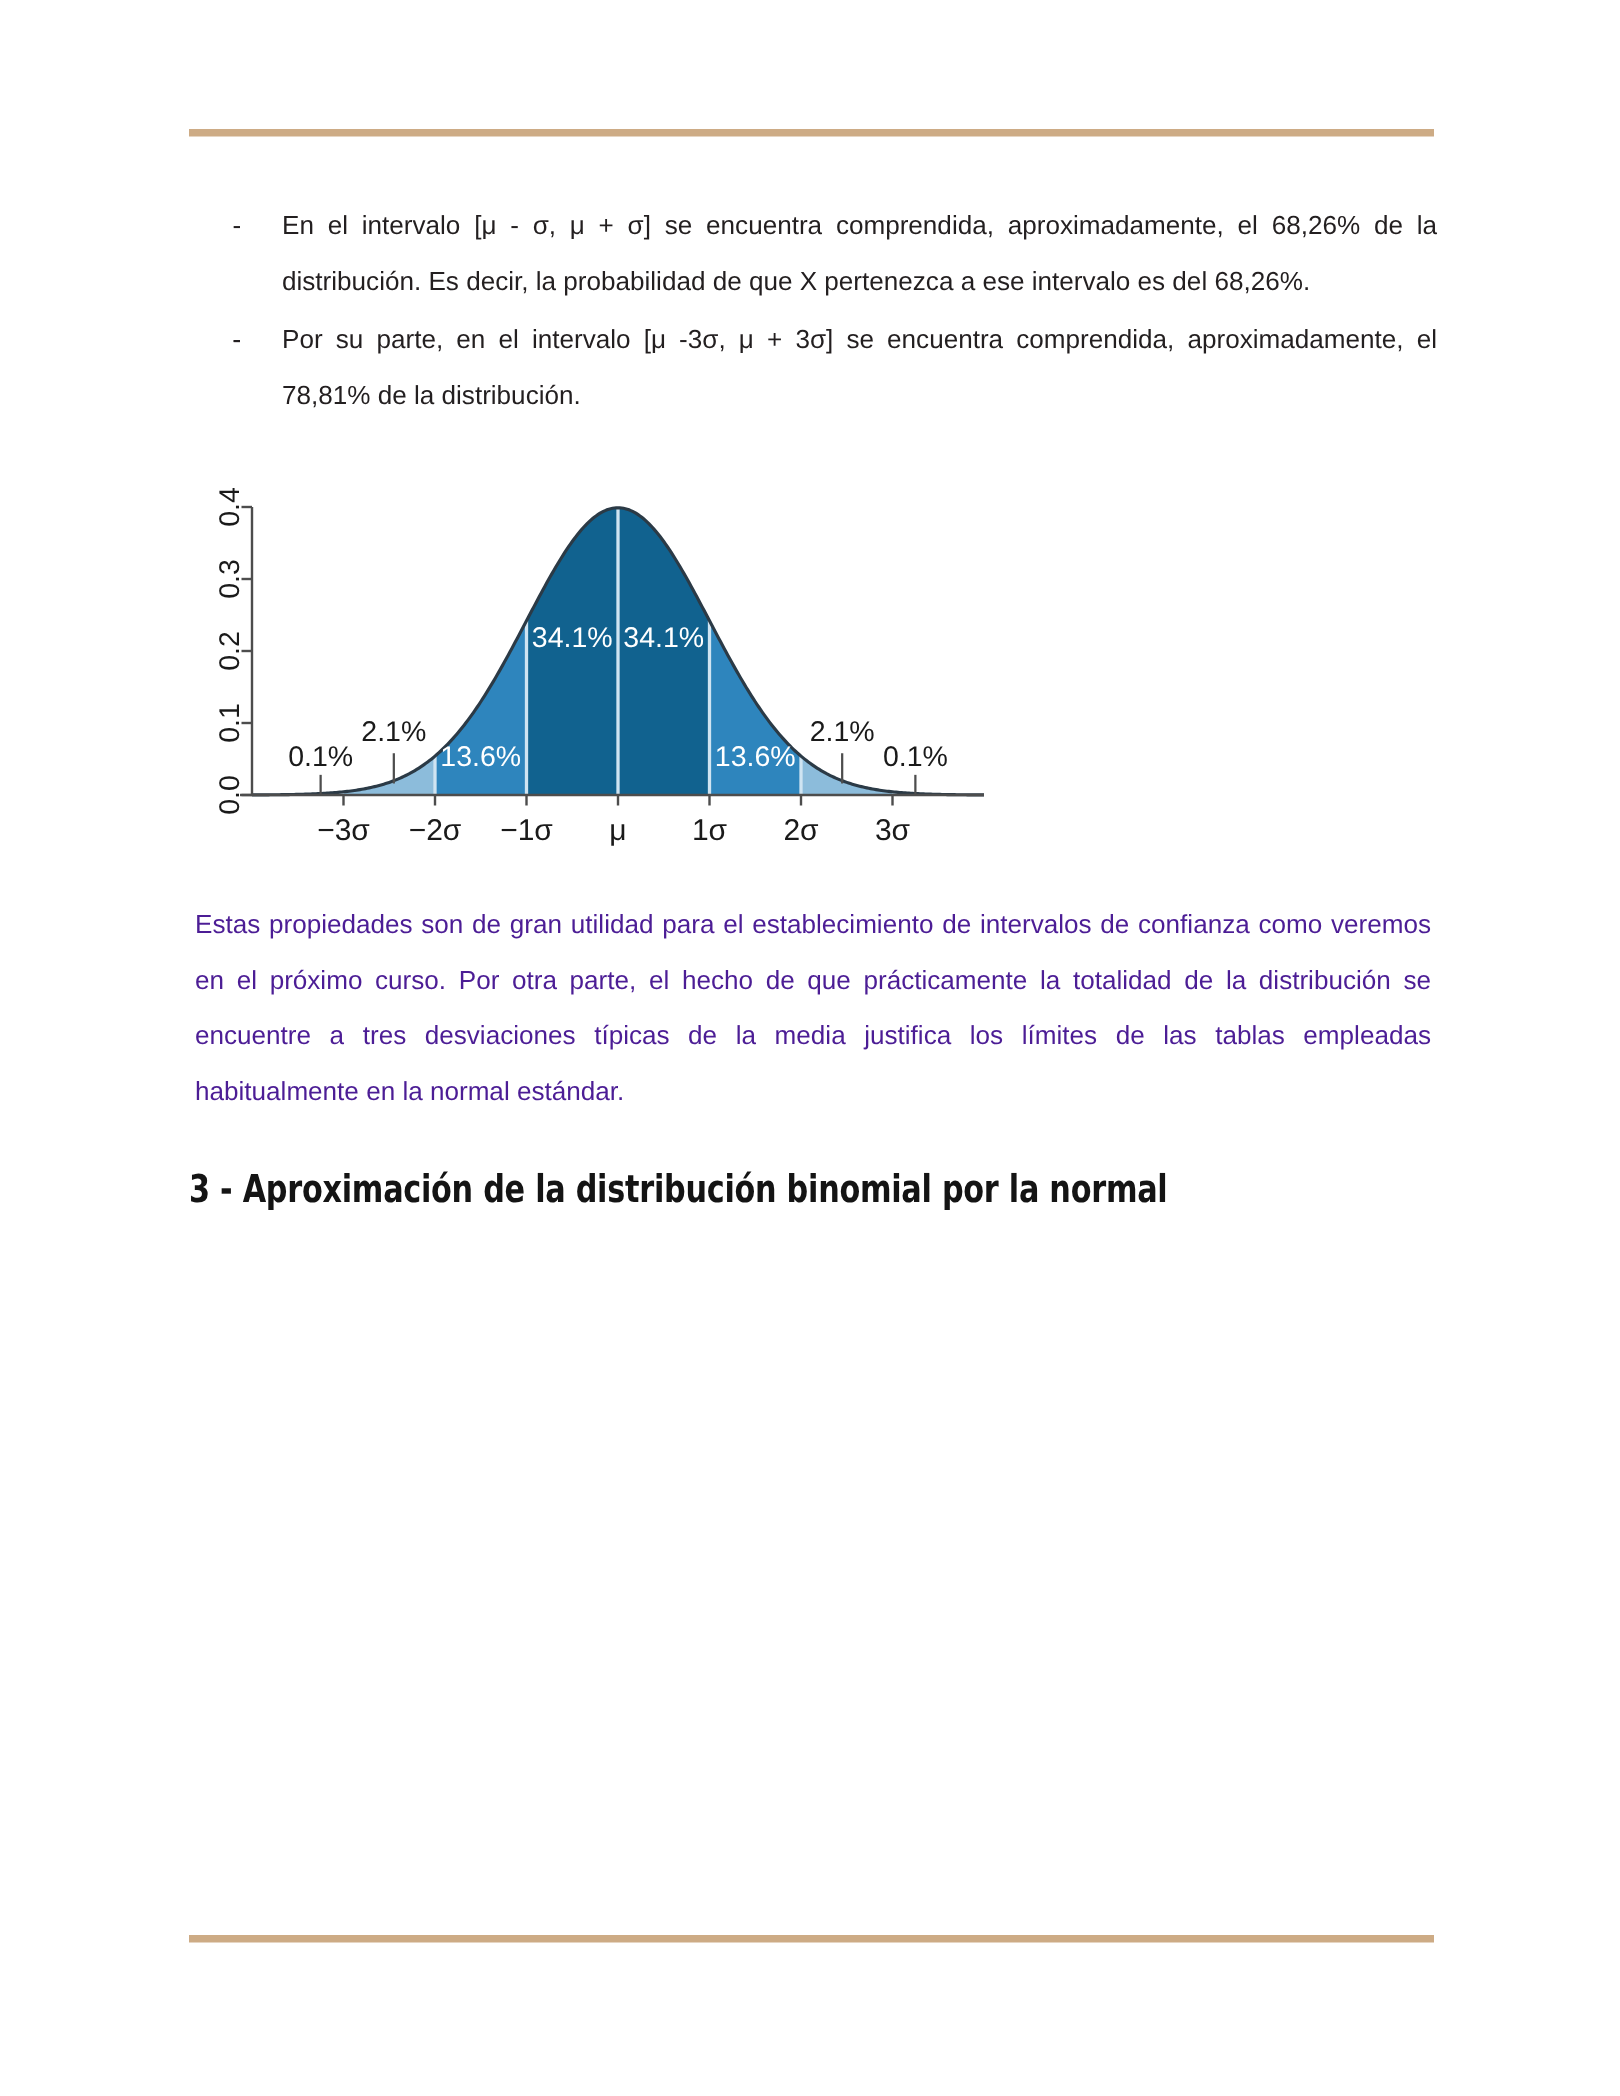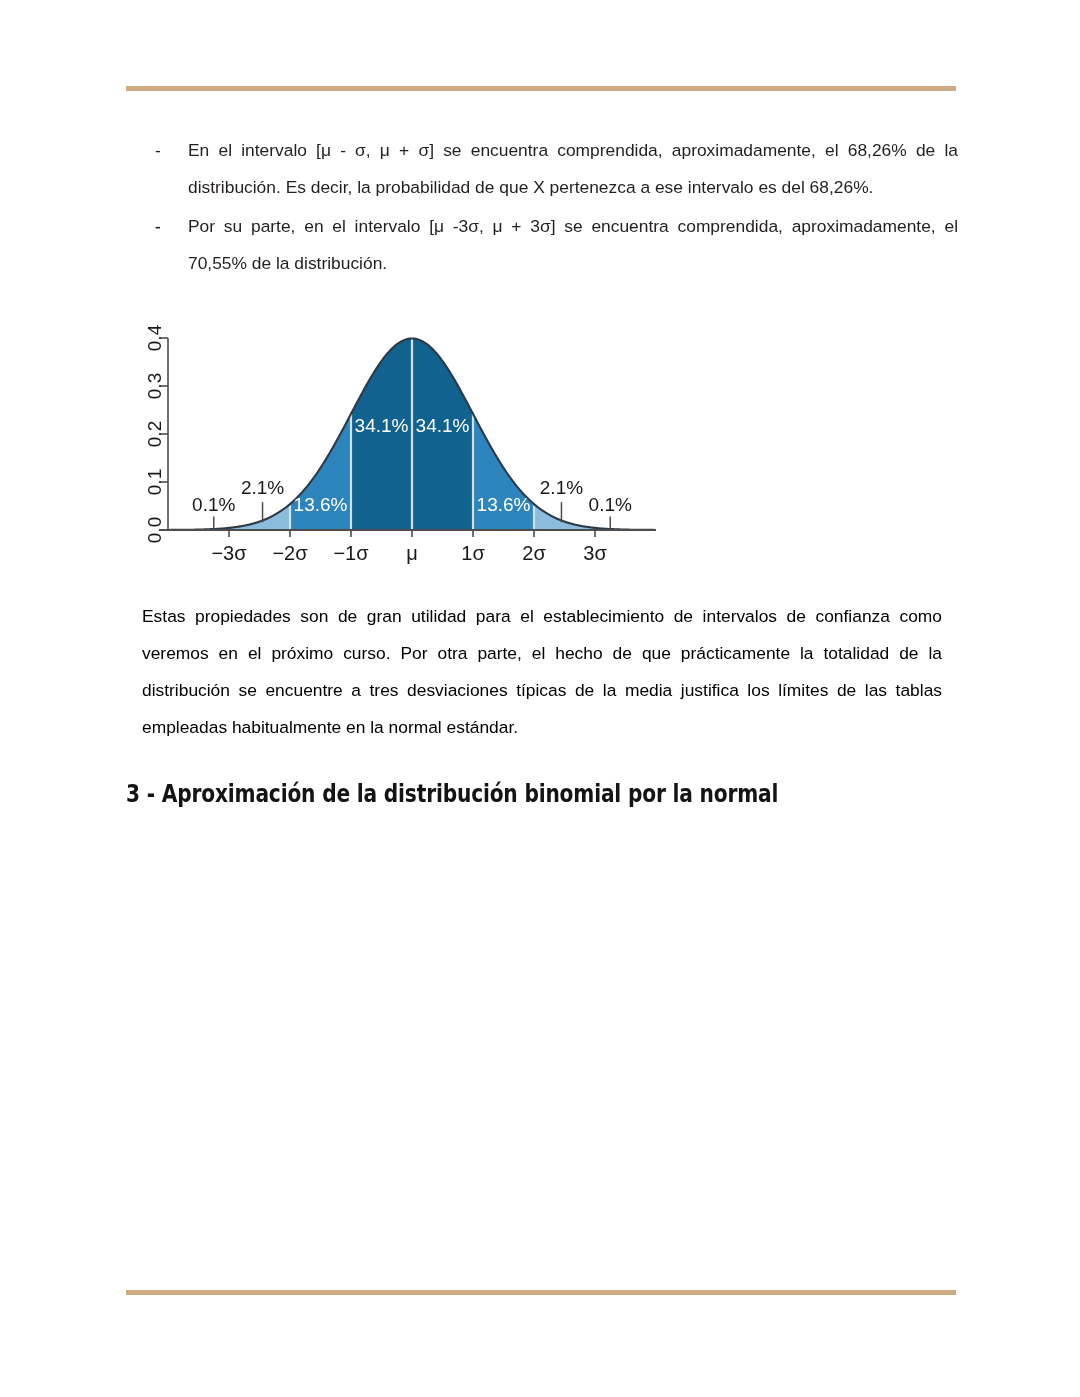--- a/index.html
+++ b/index.html
@@ -64,22 +64,22 @@
     height: 252px;
     margin-top: 34px;
     margin-left: 0px;
   }
   .chart-svg { display: block; }
 
   
   .para {
     font-size: 17.4px;
     line-height: 37px;
-    color: #000000;
-    margin: 16px;
+    color: #4c1d95;
+    margin: 4px;
   }
   .para.justified {
     text-align: justify;
     text-justify: inter-word;
   }
   .para-after-chart { margin-top: 30px; }
 
   
   .section-heading {
     font-family: "DejaVu Sans Condensed", "Liberation Sans Narrow", "Liberation Sans", sans-serif;
@@ -109,21 +109,21 @@
       <span class="dash">-</span>
       <span>En el intervalo [μ - σ, μ + σ] se encuentra comprendida, aproximadamente, el 68,26% de la distribución. Es decir, la probabilidad de que X pertenezca a ese intervalo es del 68,26%.</span>
     </div>
 
     <div class="bullet-item">
       <span class="dash">-</span>
     </div>
 
     <div class="bullet-item">
       <span class="dash">-</span>
-      <span>Por su parte, en el intervalo [μ -3σ, μ + 3σ] se encuentra comprendida, aproximadamente, el 70,55% de la distribución.</span>
+      <span>Por su parte, en el intervalo [μ -3σ, μ + 3σ] se encuentra comprendida, aproximadamente, el 78,81% de la distribución.</span>
     </div>
 
   </div>
 
   <div class="chart-block">
     <svg class="chart-svg" width="540" height="252" viewBox="0 0 540 252">
       <defs>
 
         <clipPath id="curveClip">
           <path id="curvePath" d="M42.00 213.94 L43.22 213.93 L44.44 213.92 L45.66 213.92 L46.88 213.91 L48.10 213.90 L49.32 213.90 L50.54 213.89 L51.76 213.88 L52.98 213.87 L54.20 213.86 L55.42 213.85 L56.64 213.84 L57.86 213.82 L59.08 213.81 L60.30 213.80 L61.52 213.78 L62.74 213.76 L63.96 213.75 L65.18 213.73 L66.40 213.71 L67.62 213.68 L68.84 213.66 L70.06 213.64 L71.28 213.61 L72.50 213.58 L73.72 213.55 L74.94 213.52 L76.16 213.48 L77.38 213.45 L78.60 213.41 L79.82 213.37 L81.04 213.32 L82.26 213.28 L83.48 213.23 L84.70 213.17 L85.92 213.12 L87.14 213.06 L88.36 212.99 L89.58 212.93 L90.80 212.86 L92.02 212.78 L93.24 212.70 L94.46 212.62 L95.68 212.53 L96.90 212.43 L98.12 212.33 L99.34 212.23 L100.56 212.11 L101.78 212.00 L103.00 211.87 L104.22 211.74 L105.44 211.60 L106.66 211.46 L107.88 211.30 L109.10 211.14 L110.32 210.97 L111.54 210.79 L112.76 210.61 L113.98 210.41 L115.20 210.20 L116.42 209.98 L117.64 209.75 L118.86 209.51 L120.08 209.26 L121.30 209.00 L122.52 208.72 L123.74 208.43 L124.96 208.13 L126.18 207.81 L127.40 207.48 L128.62 207.13 L129.84 206.77 L131.06 206.39 L132.28 206.00 L133.50 205.59 L134.72 205.16 L135.94 204.71 L137.16 204.24 L138.38 203.76 L139.60 203.25 L140.82 202.72 L142.04 202.18 L143.26 201.61 L144.48 201.02 L145.70 200.40 L146.92 199.77 L148.14 199.10 L149.36 198.42 L150.58 197.71 L151.80 196.97 L153.02 196.21 L154.24 195.42 L155.46 194.60 L156.68 193.76 L157.90 192.89 L159.12 191.99 L160.34 191.06 L161.56 190.10 L162.78 189.11 L164.00 188.08 L165.22 187.03 L166.44 185.95 L167.66 184.83 L168.88 183.68 L170.10 182.50 L171.32 181.29 L172.54 180.04 L173.76 178.76 L174.98 177.45 L176.20 176.10 L177.42 174.72 L178.64 173.31 L179.86 171.86 L181.08 170.37 L182.30 168.86 L183.52 167.30 L184.74 165.72 L185.96 164.10 L187.18 162.45 L188.40 160.76 L189.62 159.04 L190.84 157.28 L192.06 155.50 L193.28 153.68 L194.50 151.83 L195.72 149.95 L196.94 148.04 L198.16 146.10 L199.38 144.13 L200.60 142.13 L201.82 140.10 L203.04 138.05 L204.26 135.97 L205.48 133.87 L206.70 131.74 L207.92 129.59 L209.14 127.42 L210.36 125.23 L211.58 123.02 L212.80 120.79 L214.02 118.55 L215.24 116.29 L216.46 114.01 L217.68 111.73 L218.90 109.43 L220.12 107.13 L221.34 104.81 L222.56 102.50 L223.78 100.18 L225.00 97.85 L226.22 95.53 L227.44 93.21 L228.66 90.89 L229.88 88.58 L231.10 86.28 L232.32 83.99 L233.54 81.70 L234.76 79.43 L235.98 77.18 L237.20 74.95 L238.42 72.73 L239.64 70.54 L240.86 68.37 L242.08 66.23 L243.30 64.12 L244.52 62.04 L245.74 59.99 L246.96 57.97 L248.18 55.99 L249.40 54.05 L250.62 52.15 L251.84 50.30 L253.06 48.49 L254.28 46.72 L255.50 45.01 L256.72 43.34 L257.94 41.73 L259.16 40.18 L260.38 38.67 L261.60 37.23 L262.82 35.85 L264.04 34.52 L265.26 33.26 L266.48 32.07 L267.70 30.93 L268.92 29.87 L270.14 28.87 L271.36 27.94 L272.58 27.09 L273.80 26.30 L275.02 25.58 L276.24 24.94 L277.46 24.38 L278.68 23.88 L279.90 23.46 L281.12 23.12 L282.34 22.85 L283.56 22.66 L284.78 22.55 L286.00 22.51 L287.22 22.55 L288.44 22.66 L289.66 22.85 L290.88 23.12 L292.10 23.46 L293.32 23.88 L294.54 24.38 L295.76 24.94 L296.98 25.58 L298.20 26.30 L299.42 27.09 L300.64 27.94 L301.86 28.87 L303.08 29.87 L304.30 30.93 L305.52 32.07 L306.74 33.26 L307.96 34.52 L309.18 35.85 L310.40 37.23 L311.62 38.67 L312.84 40.18 L314.06 41.73 L315.28 43.34 L316.50 45.01 L317.72 46.72 L318.94 48.49 L320.16 50.30 L321.38 52.15 L322.60 54.05 L323.82 55.99 L325.04 57.97 L326.26 59.99 L327.48 62.04 L328.70 64.12 L329.92 66.23 L331.14 68.37 L332.36 70.54 L333.58 72.73 L334.80 74.95 L336.02 77.18 L337.24 79.43 L338.46 81.70 L339.68 83.99 L340.90 86.28 L342.12 88.58 L343.34 90.89 L344.56 93.21 L345.78 95.53 L347.00 97.85 L348.22 100.18 L349.44 102.50 L350.66 104.81 L351.88 107.13 L353.10 109.43 L354.32 111.73 L355.54 114.01 L356.76 116.29 L357.98 118.55 L359.20 120.79 L360.42 123.02 L361.64 125.23 L362.86 127.42 L364.08 129.59 L365.30 131.74 L366.52 133.87 L367.74 135.97 L368.96 138.05 L370.18 140.10 L371.40 142.13 L372.62 144.13 L373.84 146.10 L375.06 148.04 L376.28 149.95 L377.50 151.83 L378.72 153.68 L379.94 155.50 L381.16 157.28 L382.38 159.04 L383.60 160.76 L384.82 162.45 L386.04 164.10 L387.26 165.72 L388.48 167.30 L389.70 168.86 L390.92 170.37 L392.14 171.86 L393.36 173.31 L394.58 174.72 L395.80 176.10 L397.02 177.45 L398.24 178.76 L399.46 180.04 L400.68 181.29 L401.90 182.50 L403.12 183.68 L404.34 184.83 L405.56 185.95 L406.78 187.03 L408.00 188.08 L409.22 189.11 L410.44 190.10 L411.66 191.06 L412.88 191.99 L414.10 192.89 L415.32 193.76 L416.54 194.60 L417.76 195.42 L418.98 196.21 L420.20 196.97 L421.42 197.71 L422.64 198.42 L423.86 199.10 L425.08 199.77 L426.30 200.40 L427.52 201.02 L428.74 201.61 L429.96 202.18 L431.18 202.72 L432.40 203.25 L433.62 203.76 L434.84 204.24 L436.06 204.71 L437.28 205.16 L438.50 205.59 L439.72 206.00 L440.94 206.39 L442.16 206.77 L443.38 207.13 L444.60 207.48 L445.82 207.81 L447.04 208.13 L448.26 208.43 L449.48 208.72 L450.70 209.00 L451.92 209.26 L453.14 209.51 L454.36 209.75 L455.58 209.98 L456.80 210.20 L458.02 210.41 L459.24 210.61 L460.46 210.79 L461.68 210.97 L462.90 211.14 L464.12 211.30 L465.34 211.46 L466.56 211.60 L467.78 211.74 L469.00 211.87 L470.22 212.00 L471.44 212.11 L472.66 212.23 L473.88 212.33 L475.10 212.43 L476.32 212.53 L477.54 212.62 L478.76 212.70 L479.98 212.78 L481.20 212.86 L482.42 212.93 L483.64 212.99 L484.86 213.06 L486.08 213.12 L487.30 213.17 L488.52 213.23 L489.74 213.28 L490.96 213.32 L492.18 213.37 L493.40 213.41 L494.62 213.45 L495.84 213.48 L497.06 213.52 L498.28 213.55 L499.50 213.58 L500.72 213.61 L501.94 213.64 L503.16 213.66 L504.38 213.68 L505.60 213.71 L506.82 213.73 L508.04 213.75 L509.26 213.76 L510.48 213.78 L511.70 213.80 L512.92 213.81 L514.14 213.82 L515.36 213.84 L516.58 213.85 L517.80 213.86 L519.02 213.87 L520.24 213.88 L521.46 213.89 L522.68 213.90 L523.90 213.90 L525.12 213.91 L526.34 213.92 L527.56 213.92 L528.78 213.93 L530.00 213.94 L530 214 L42 214 Z"></path>

